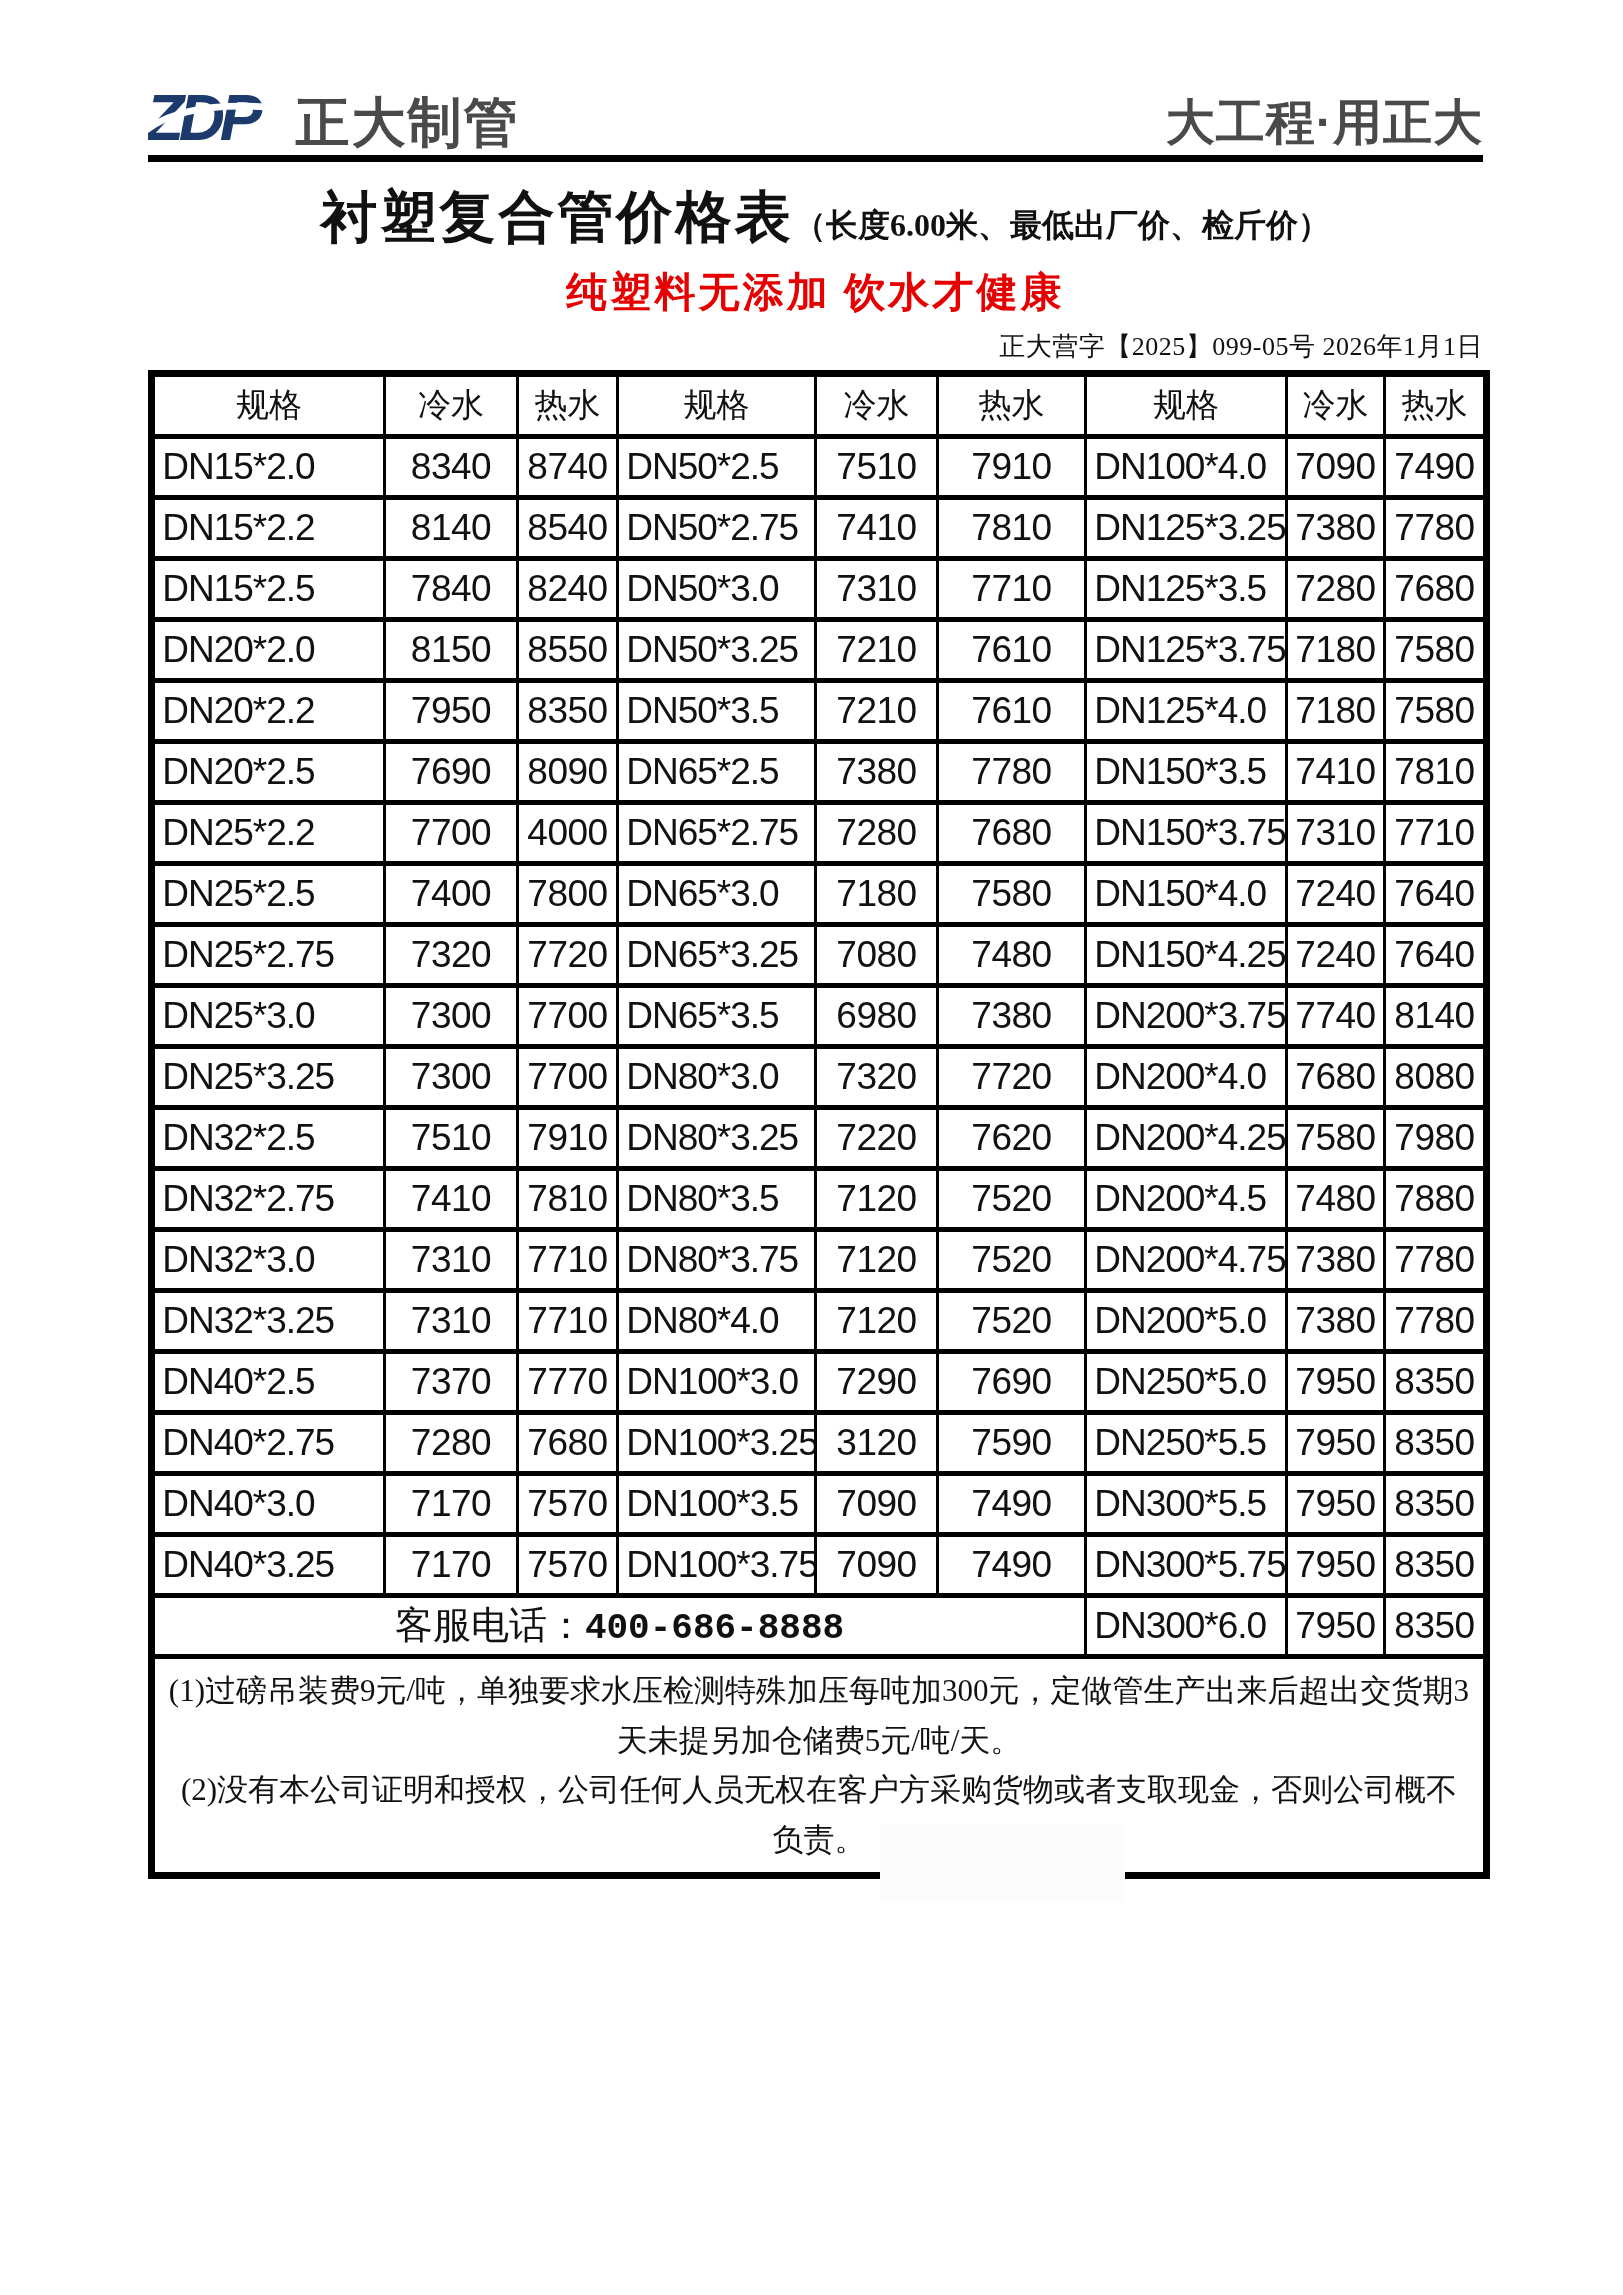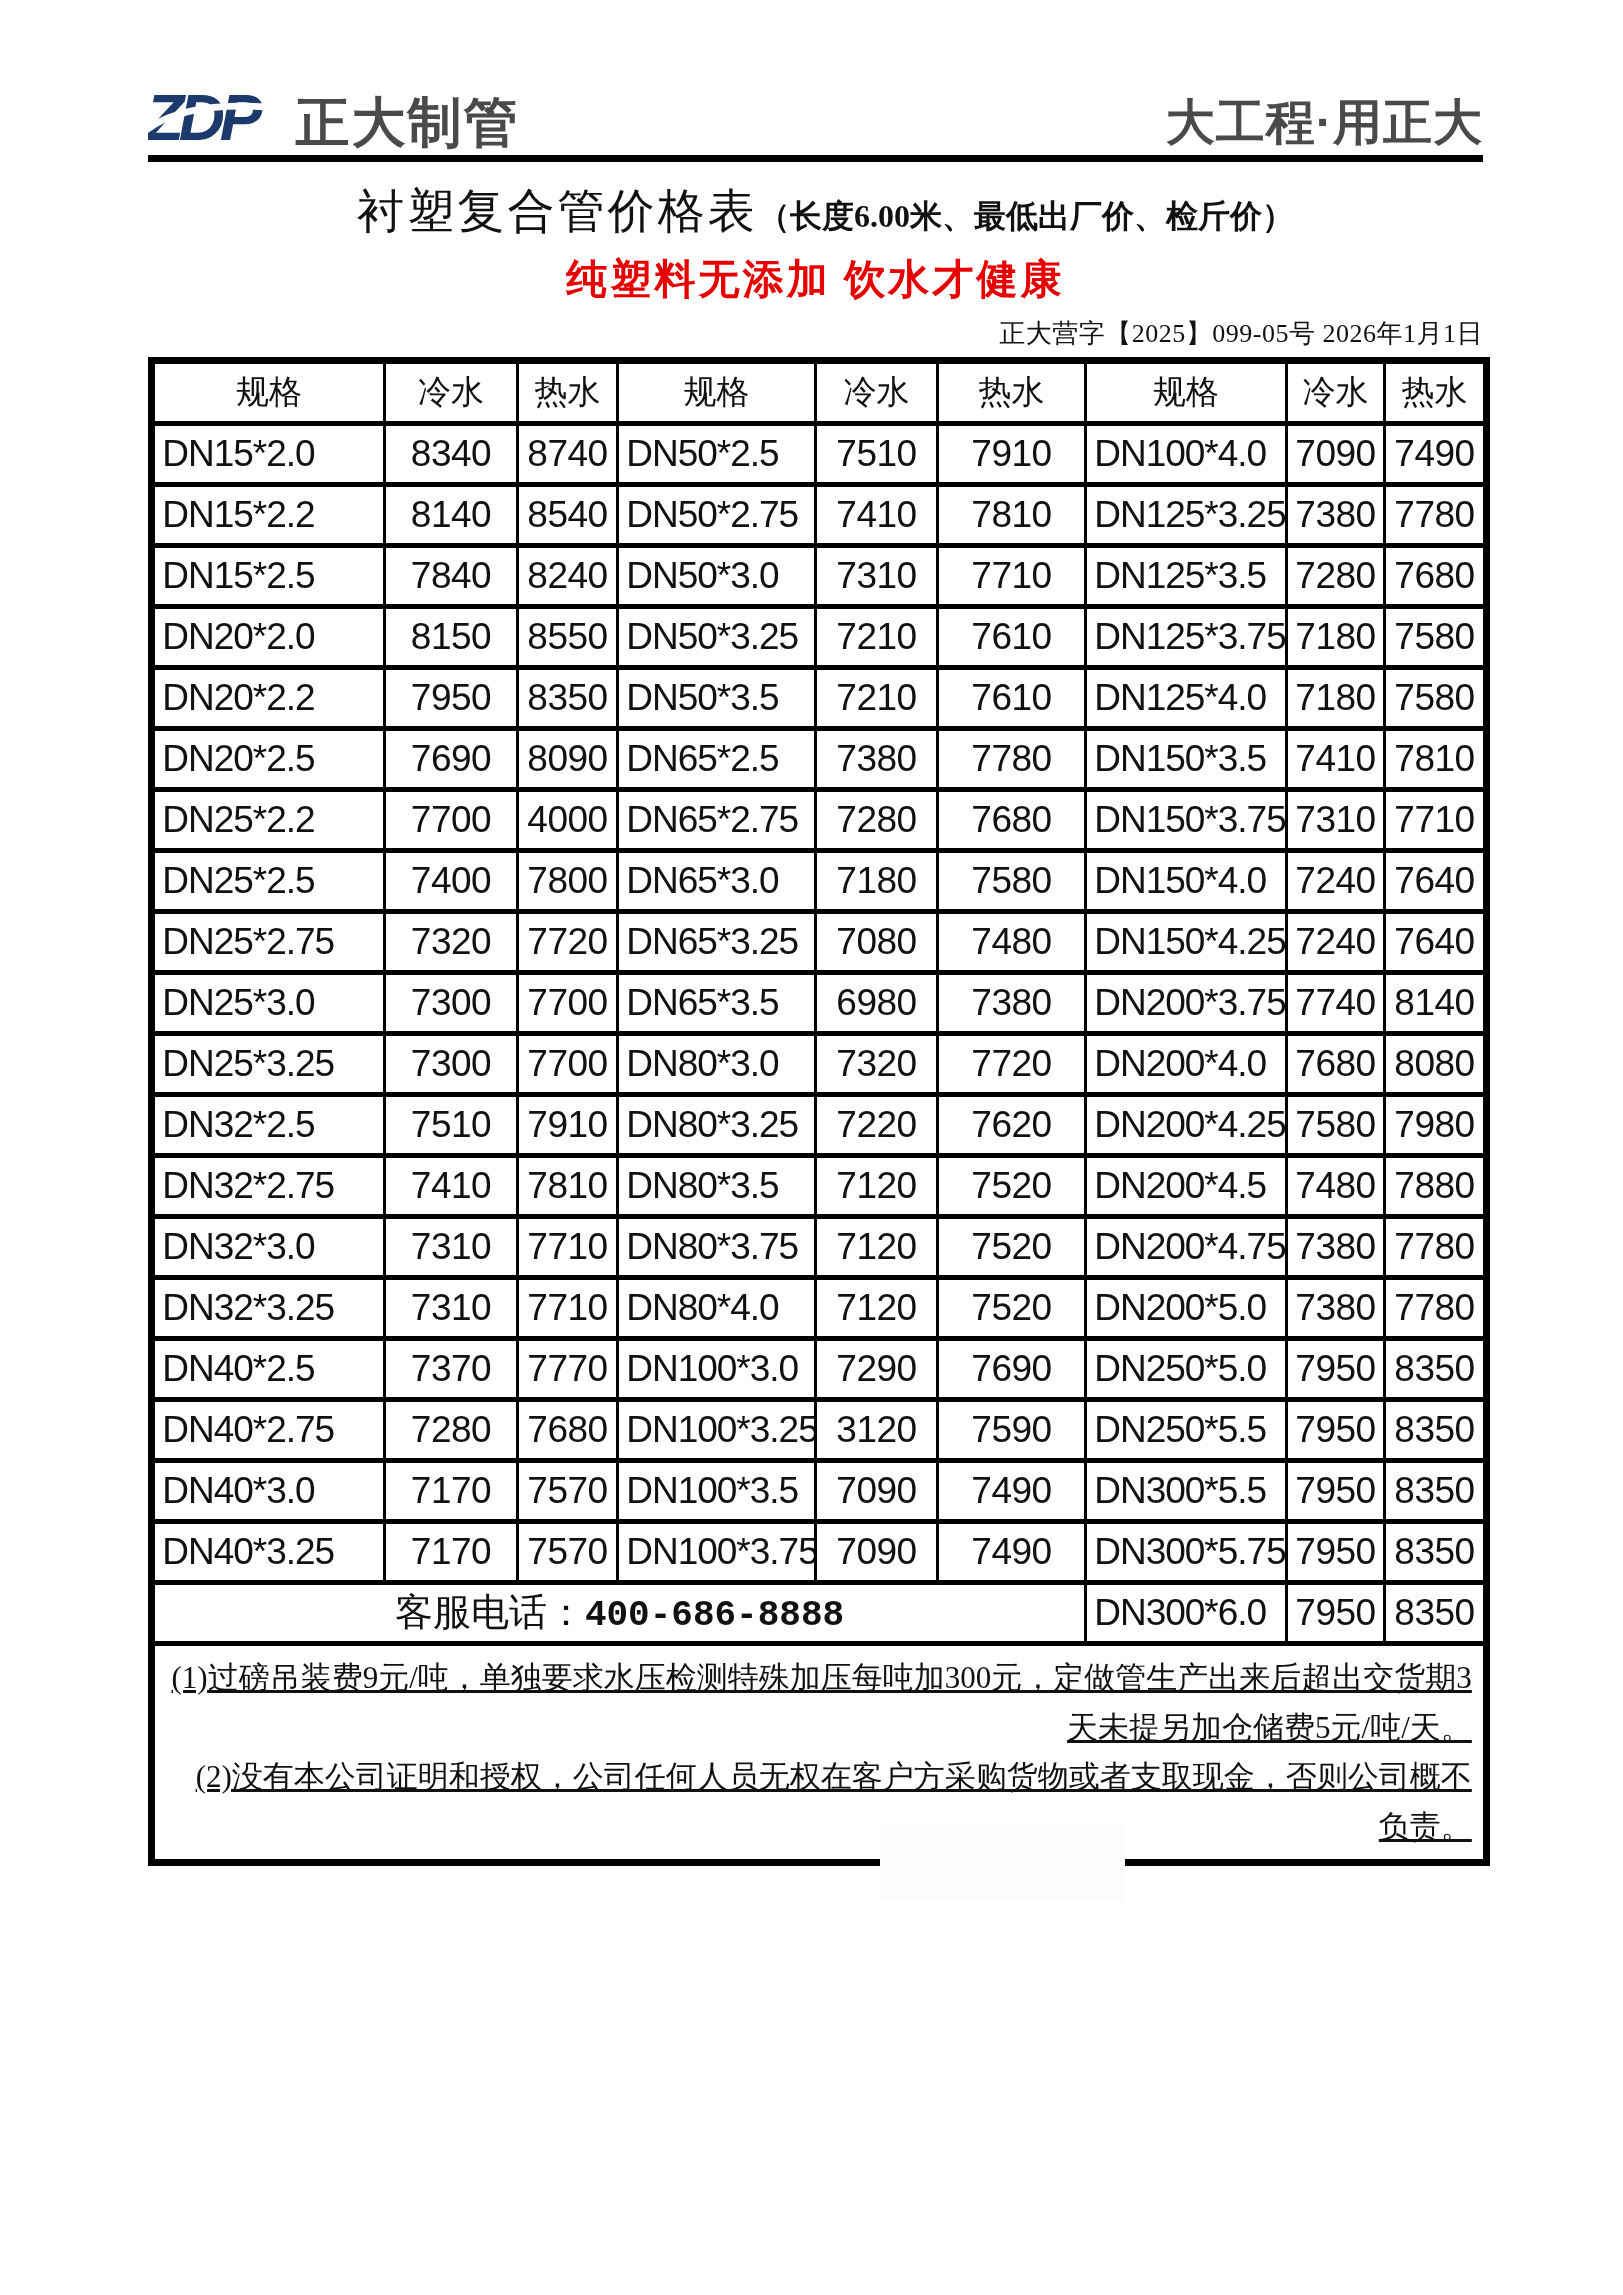--- a/index.html
+++ b/index.html
@@ -53,22 +53,22 @@
     height:7.2px;
     background:var(--line);
   }
   
   .title-line{
     margin-top:17.4px;
     text-align:center;
     white-space:nowrap;
   }
   .title-main{
-    font-size:47px;
-    font-weight:normal;
+    font-size:56px;
+    font-weight:bold;
     letter-spacing:3.1px;
     margin-left:20px;
   }
   .title-paren{
     font-size:32px;
     font-weight:bold;
   }
   .subtitle-red{
     margin-top:9.2px;
     text-align:center;
@@ -124,23 +124,22 @@
     font-weight:bold;
     font-size:36px;
     letter-spacing:0;
   }
   td.notes-cell{
     height:169px;
     vertical-align:top;
     padding:7.2px 11.2px;
     font-size:31px;
     line-height:1.6;
-    text-align:right;
+    text-align:center;
     letter-spacing:0;
-    text-decoration:underline;
   }
   .note-line{margin:0;}
   .watermark{
     position:absolute;
     left:880px;top:1825px;
     width:245px;height:77px;
     background:#fcfcfc;
   }
 </style>
 </head>

